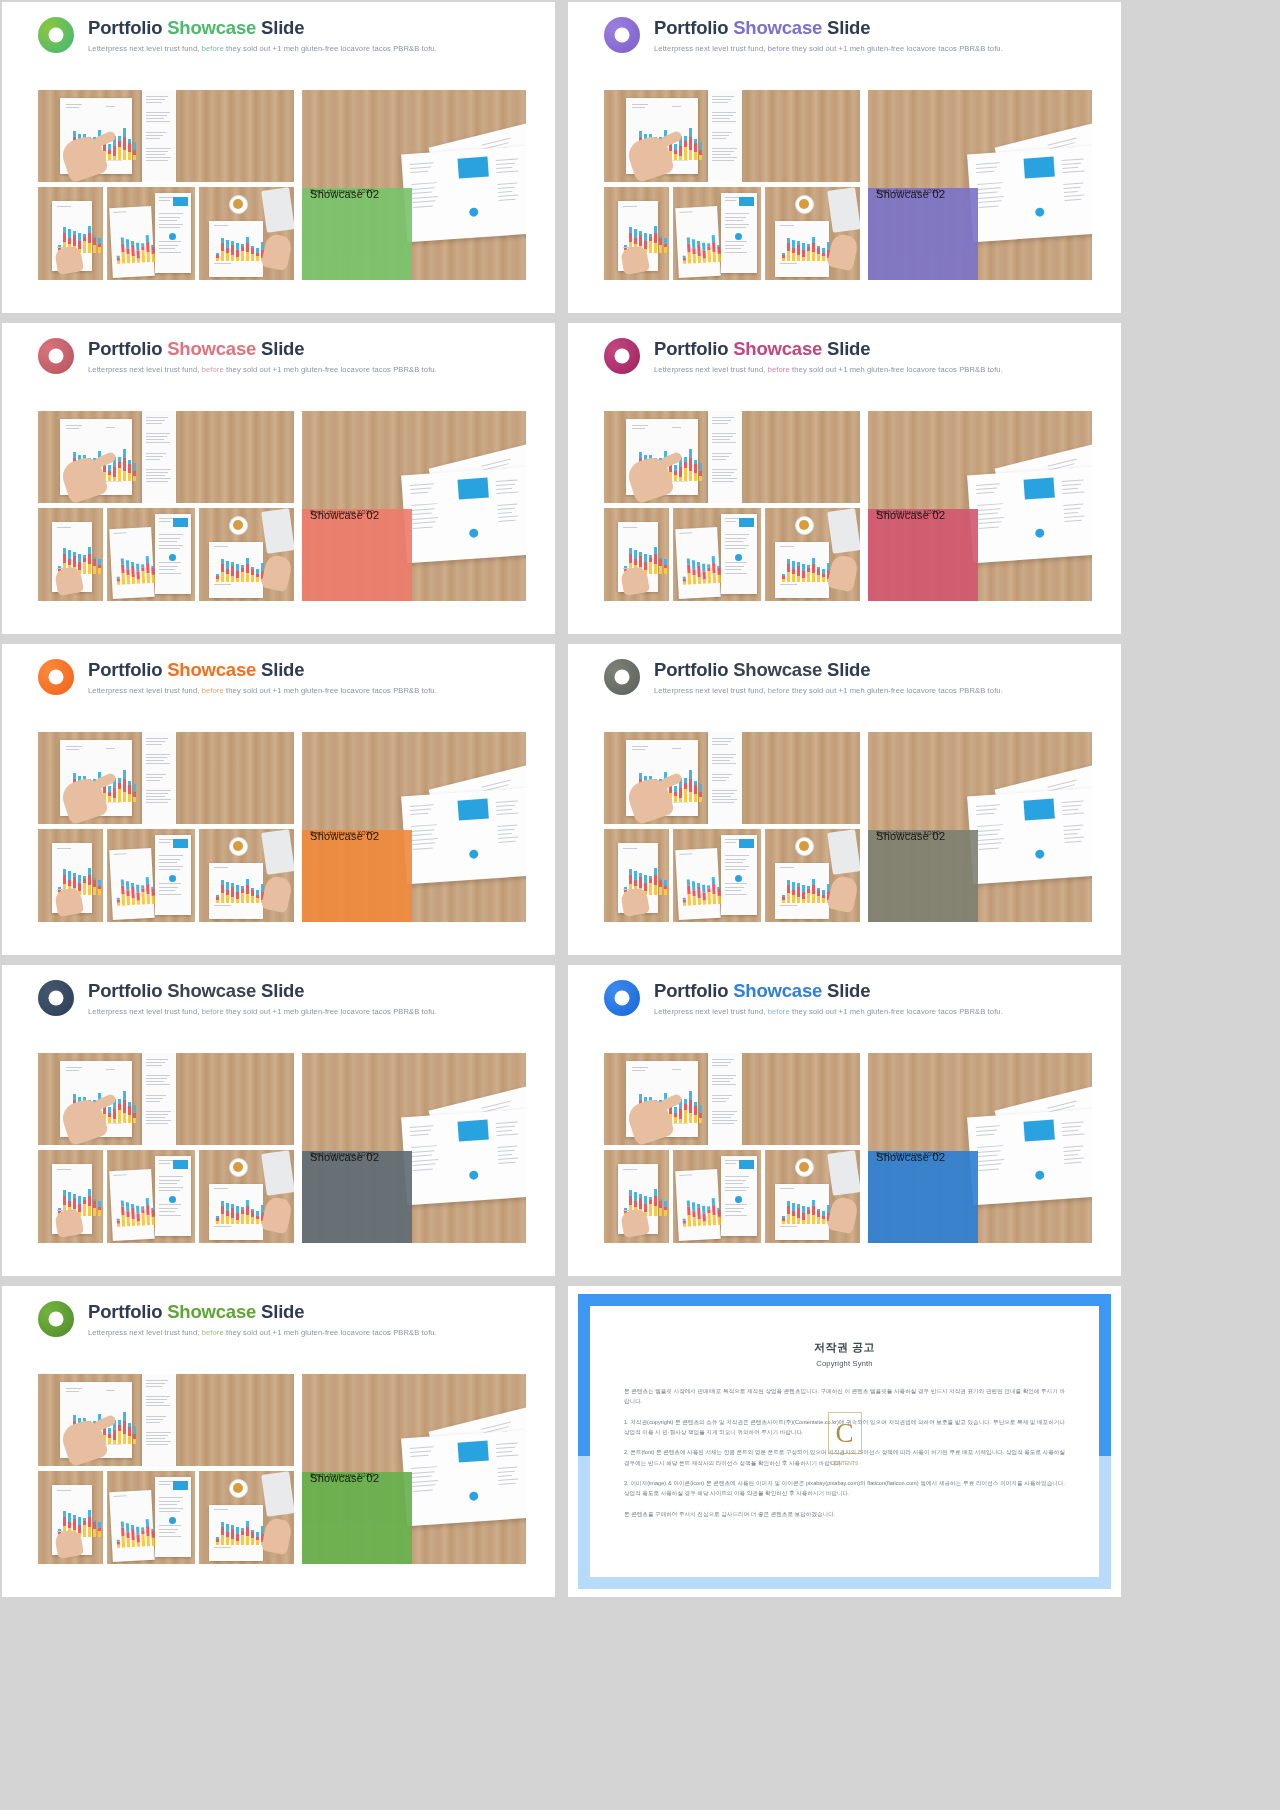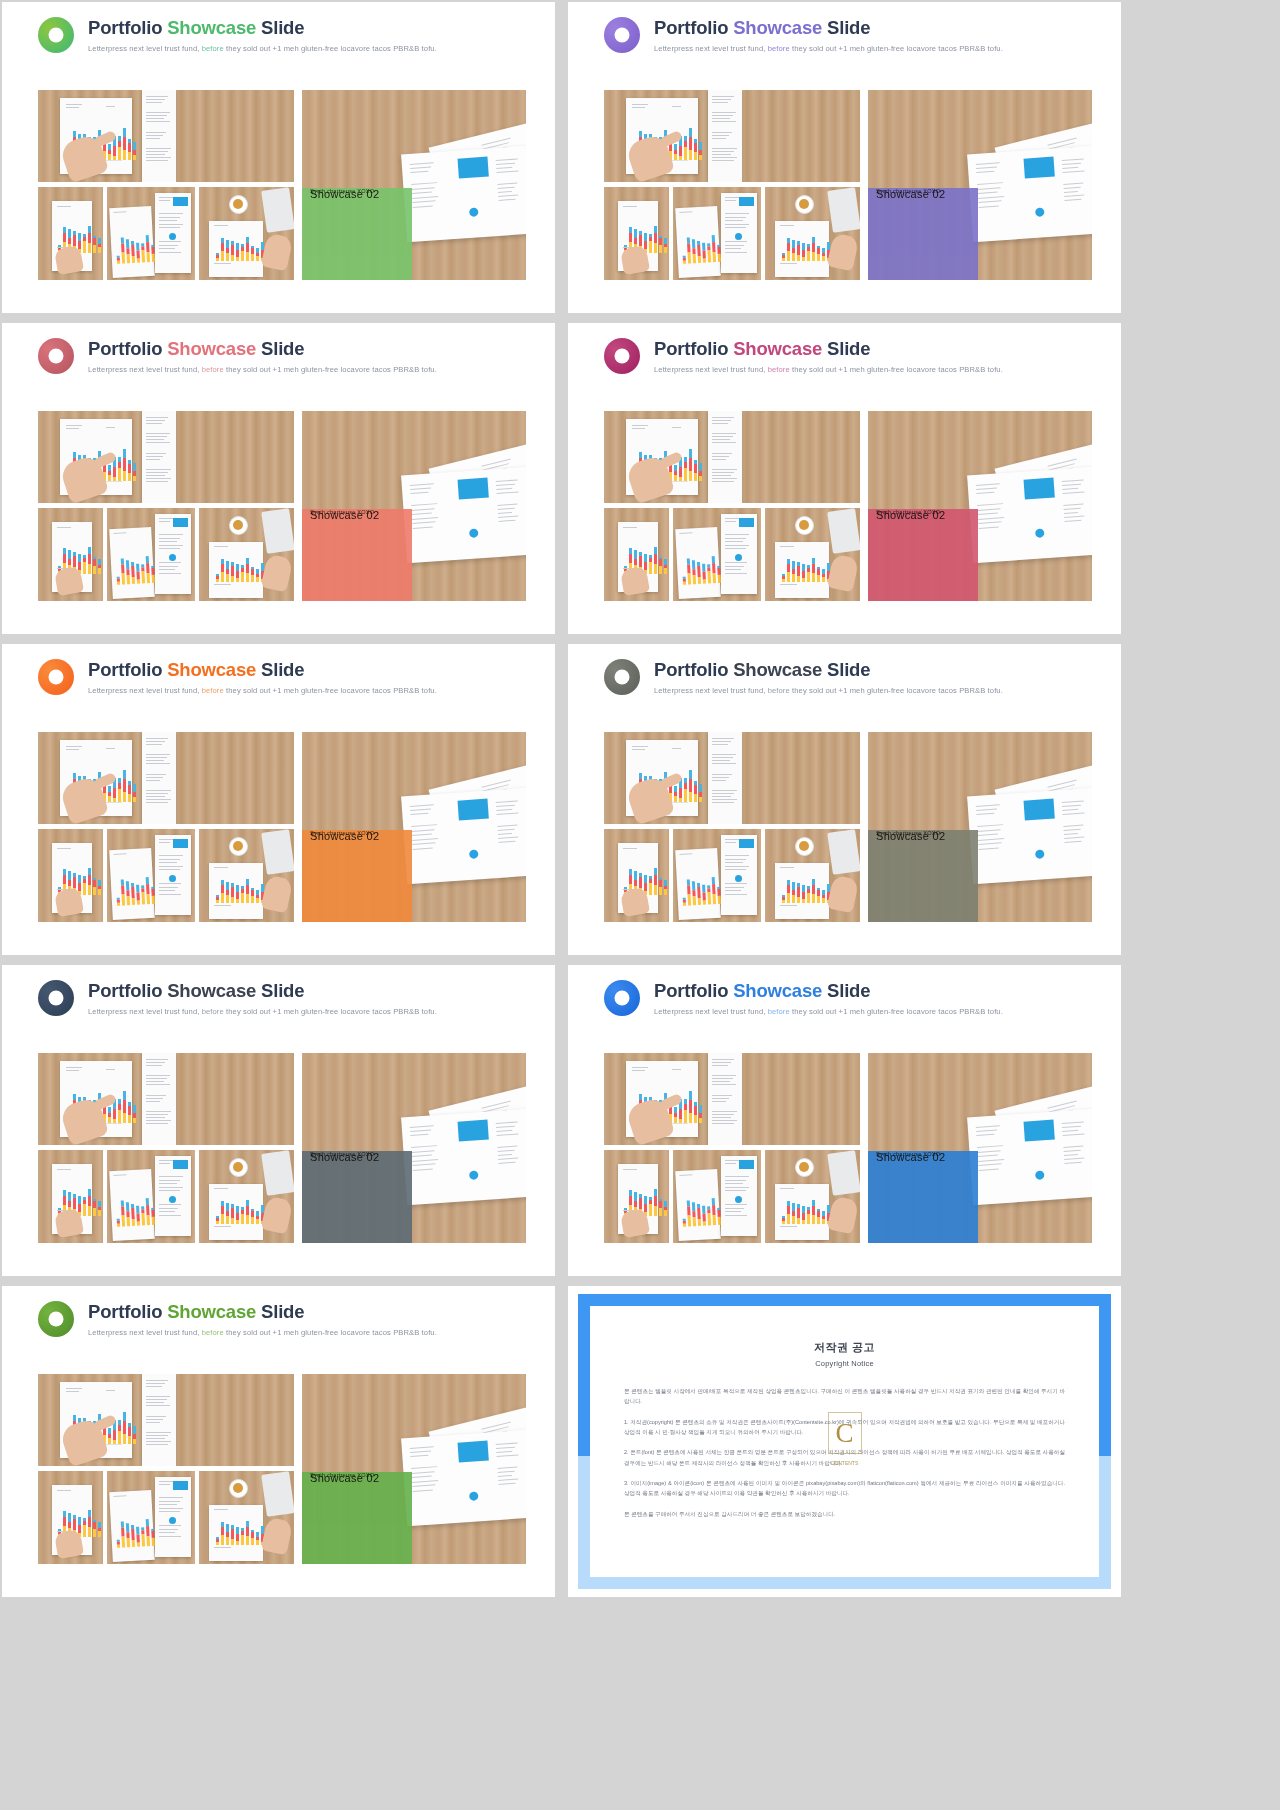--- a/index.html
+++ b/index.html
@@ -3603,21 +3603,21 @@
     <div class="sc-title">Showcase 02</div>
     <div class="sc-sub">Synth chartreuse XOXO</div>
   </div>
       </div>
     </div>
   </div>
     <div class="copyright-card">
   <div class="cc-frame">
     <div class="cc-inner">
       <div class="cc-h1">저작권 공고</div>
-      <div class="cc-h2">Copyright Notice</div>
+      <div class="cc-h2">Copyright Synth</div>
       <div class="cc-body">
         <p class="cc-p">본 콘텐츠는 템플릿 시장에서 판매/배포 목적으로 제작된 상업용 콘텐츠입니다. 구매하신 이 콘텐츠 템플릿을 사용하실 경우 반드시 저작권 표기와 관련된 안내를 확인해 주시기 바랍니다.</p>
             <p class="cc-p">1. 저작권(copyright) 본 콘텐츠의 소유 및 저작권은 콘텐츠사이트(주)(Contentsite.co.kr)에 귀속되어 있으며 저작권법에 의하여 보호를 받고 있습니다. 무단으로 복제 및 배포하거나 상업적 이용 시 민·형사상 책임을 지게 되오니 유의하여 주시기 바랍니다.</p>
             <p class="cc-p">2. 폰트(font) 본 콘텐츠에 사용된 서체는 한글 폰트와 영문 폰트로 구성되어 있으며 저작권자의 라이선스 정책에 따라 사용이 허가된 무료 배포 서체입니다. 상업적 용도로 사용하실 경우에는 반드시 해당 폰트 제작사의 라이선스 정책을 확인하신 후 사용하시기 바랍니다.</p>
             <p class="cc-p">3. 이미지(image) &amp; 아이콘(icon) 본 콘텐츠에 사용된 이미지 및 아이콘은 pixabay(pixabay.com)와 flaticon(flaticon.com) 등에서 제공하는 무료 라이선스 이미지를 사용하였습니다. 상업적 용도로 사용하실 경우 해당 사이트의 이용 약관을 확인하신 후 사용하시기 바랍니다.</p>
             <p class="cc-p">본 콘텐츠를 구매하여 주셔서 진심으로 감사드리며 더 좋은 콘텐츠로 보답하겠습니다.</p>
       </div>
       <div class="cc-wm">C</div>
       <div class="cc-wm-label">CONTENTS</div>
     </div>

